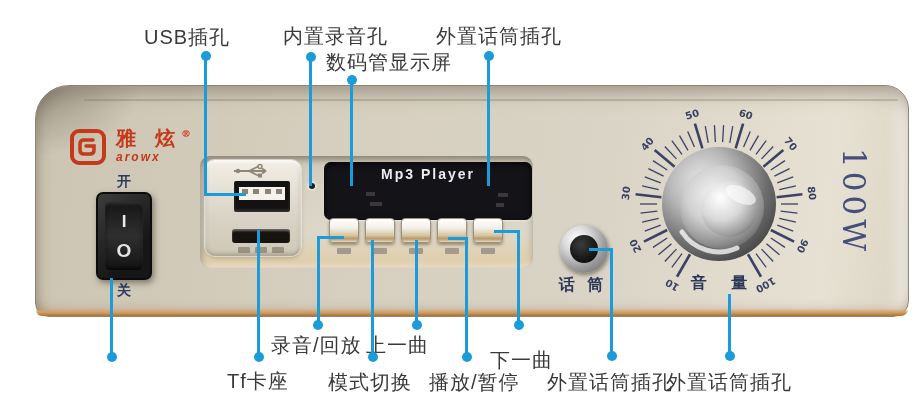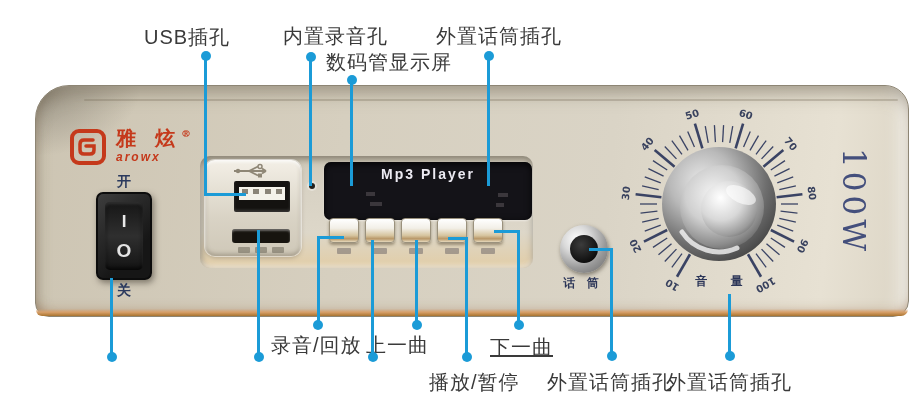--- a/index.html
+++ b/index.html
@@ -100,21 +100,21 @@
   
   .rec-hole{position:absolute;left:273px;top:97px;width:6px;height:6px;border-radius:50%;
     background:#23201c;box-shadow:0 0 0 2px rgba(255,255,255,.35);}
 
   
   .mic-jack{position:absolute;left:524px;top:139px;width:48px;height:48px;border-radius:50%;
     background:radial-gradient(circle at 35% 30%,#ffffff 0%,#d9d9d9 30%,#9a9a9a 62%,#646464 100%);
     box-shadow:1px 2px 4px rgba(70,65,55,.6);}
   .mic-hole{position:absolute;left:10px;top:10px;width:28px;height:28px;border-radius:50%;
     background:radial-gradient(circle at 40% 35%,#3c3c3c,#0d0d0d 75%);}
-  .small-cap{position:absolute;font-size:12px;font-weight:600;color:#2c3658;text-align:center;}
+  .small-cap{position:absolute;font-size:16px;font-weight:600;color:#2c3658;text-align:center;}
 
   
   .dial-svg{position:absolute;left:583px;top:18px;overflow:visible;}
   .dial-num{font:600 10px "DejaVu Sans",sans-serif;fill:#39425f;}
 
   
   .wattage{position:absolute;left:800px;top:62px;height:150px;writing-mode:vertical-rl;
     font-family:"DejaVu Serif",serif;font-size:31px;font-weight:500;color:#444f7c;
     letter-spacing:4px;display:flex;align-items:center;}
 </style>
@@ -291,22 +291,24 @@
     <div class="device-bottom-edge"></div>
   </div>
 
   <div class="callout-label" style="left:144px;top:24px;">USB插孔</div>
   <div class="callout-label" style="left:247px;top:23px;margin-left:36px;">内置录音孔</div>
   <div class="callout-label" style="left:326px;top:49px;">数码管显示屏</div>
   <div class="callout-label" style="left:436px;top:23px;">外置话筒插孔</div>
 
   <div class="callout-label" style="left:271px;top:332px;">录音/回放</div>
   <div class="callout-label" style="left:366px;top:332px;">上一曲</div>
-  <div class="callout-label" style="left:490px;top:334px;text-decoration:underline;">下一曲</div>
-
+  <div class="callout-label" style="left:490px;top:347px;">下一曲</div>
+
+  <div class="callout-label" style="left:227px;top:368px;">Tf卡座</div>
+  <div class="callout-label" style="left:328px;top:369px;">模式切换</div>
   <div class="callout-label" style="left:429px;top:369px;">播放/暂停</div>
   <div class="callout-label" style="left:547px;top:369px;">外置话筒插孔</div>
   <div class="callout-label" style="left:666px;top:369px;">外置话筒插孔</div>
 
   <div class="cdot" style="left:201px;top:51px;"></div>
   <div class="cl v" style="left:204px;top:57px;height:139px;"></div>
   <div class="cl h" style="left:204px;top:193px;width:42px;"></div>
 
   <div class="cdot" style="left:306px;top:52px;"></div>
   <div class="cl v" style="left:309px;top:58px;height:128px;"></div>

